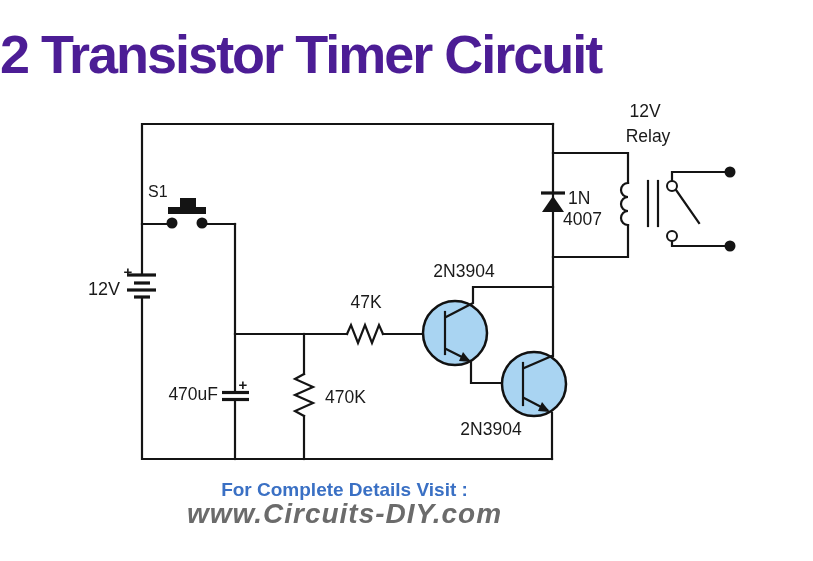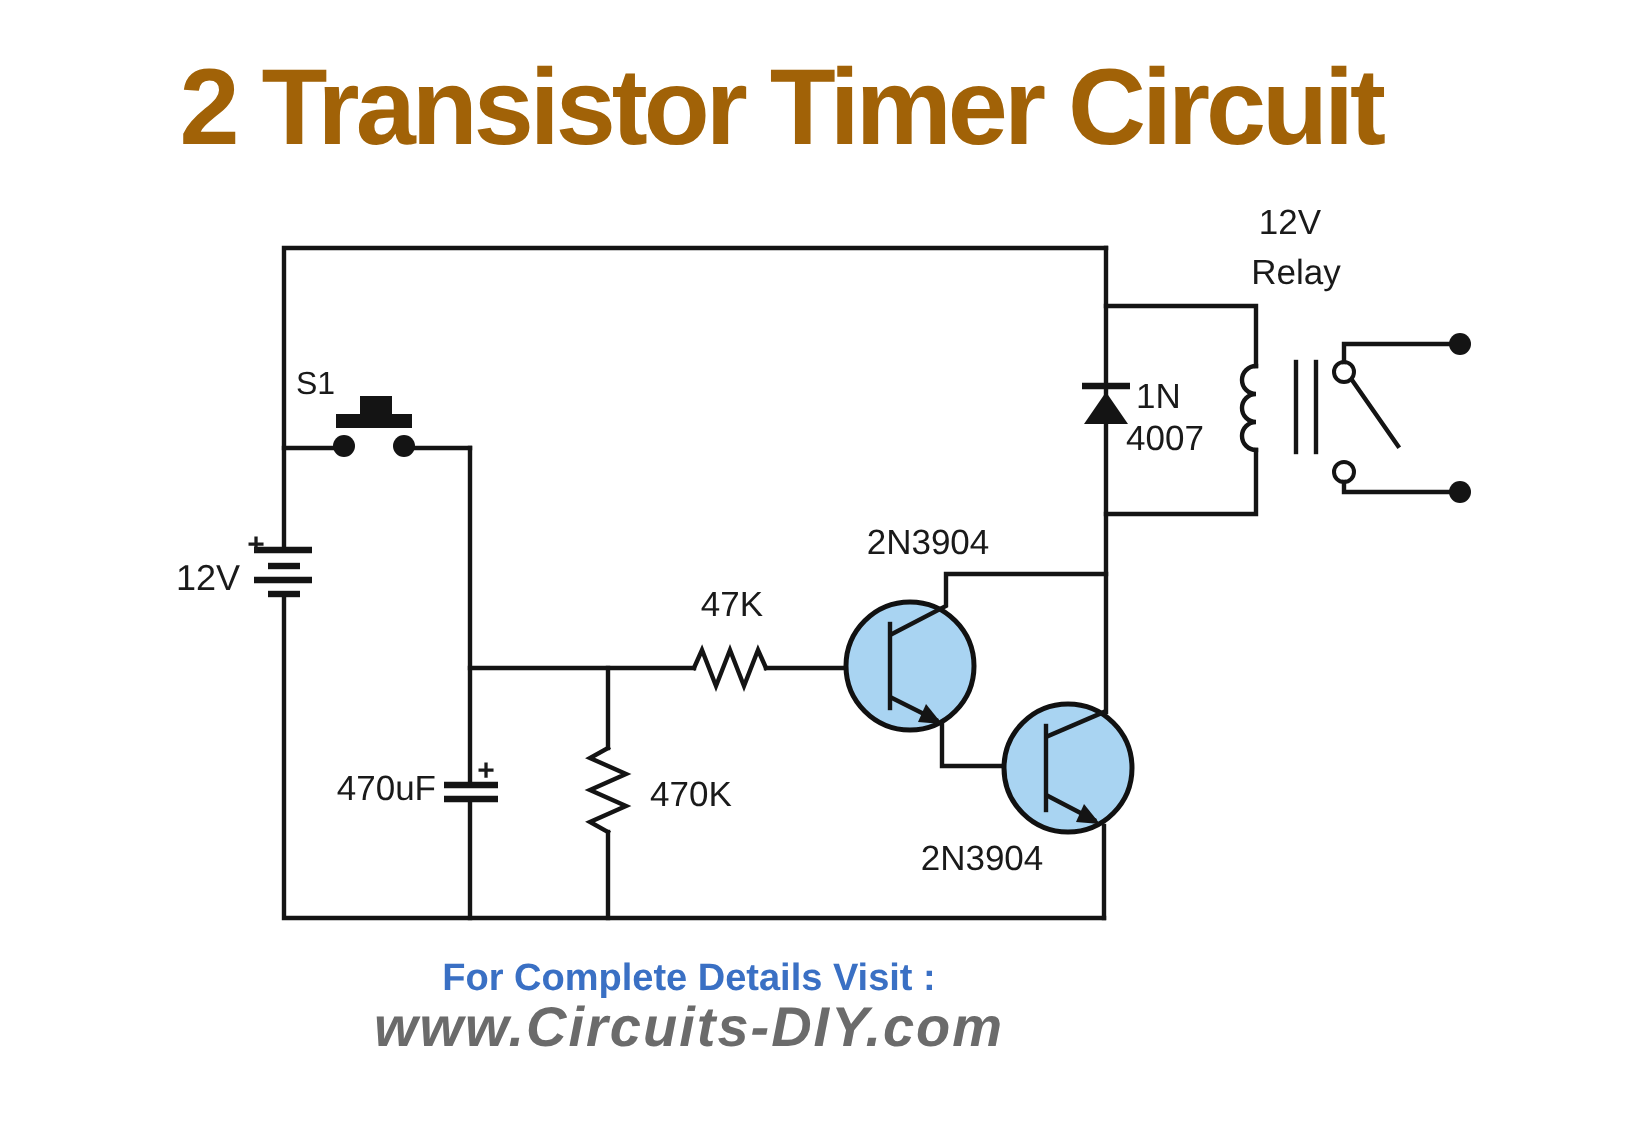--- a/index.html
+++ b/index.html
@@ -1,22 +1,22 @@
 <!DOCTYPE html>
 <html><head>
 <meta charset="utf-8">
 <style>
   html,body{margin:0;padding:0;background:#ffffff;}
   .canvas{
     position:relative;width:813px;height:561px;background:#ffffff;overflow:hidden;
     font-family:"Liberation Sans",sans-serif;
   }
   .page-title{
-    position:absolute;top:26px;left:0;width:691px;text-align:right;
-    font-size:54px;font-weight:bold;letter-spacing:-2px;color:#a16207;
+    position:absolute;top:26px;left:0;width:691px;text-align:left;
+    font-size:54px;font-weight:bold;letter-spacing:-2px;color:#4c1d95;
     line-height:1.05;margin:0;
   }
   .circuit-svg{position:absolute;left:0;top:0;width:813px;height:561px;}
   .footer{position:absolute;left:0;width:689px;text-align:center;}
   .footer-line1{top:479px;font-size:19px;font-weight:bold;color:#3a70c4;letter-spacing:0px;}
   .footer-line2{top:498px;font-size:28px;font-weight:bold;color:#6b6b6b;letter-spacing:1px;}
   svg text{font-family:"Liberation Sans",sans-serif;fill:#1a1a1a;}
   .wire{stroke:#141414;stroke-width:2.2;fill:none;stroke-linecap:square;}
   .thick{stroke:#141414;stroke-width:3.2;fill:none;stroke-linecap:butt;}
   .comp-label{font-size:17.5px;}

